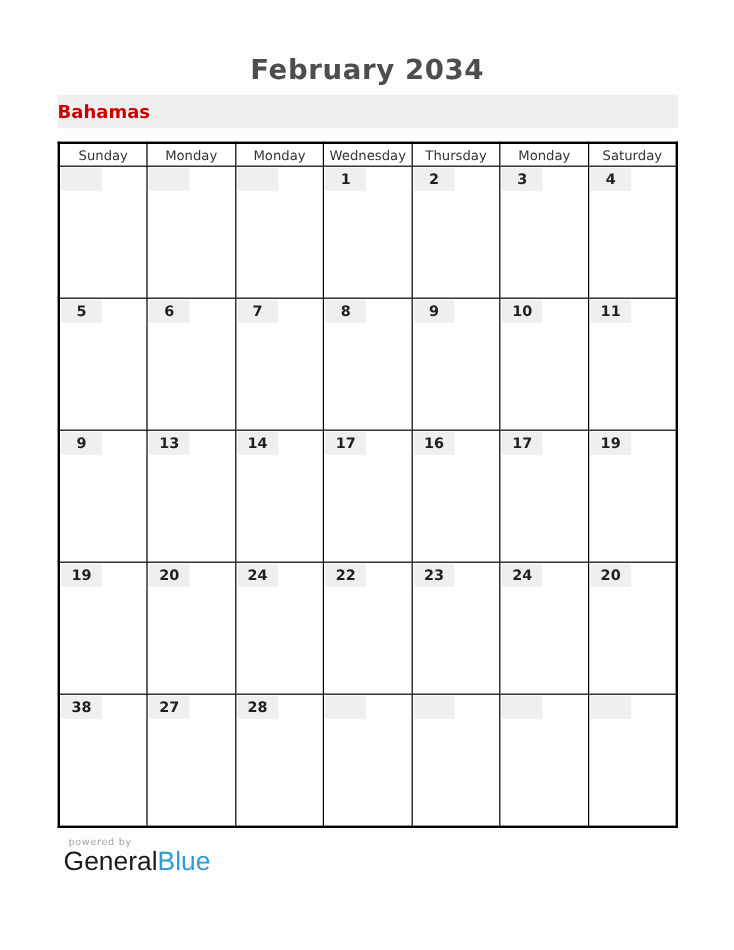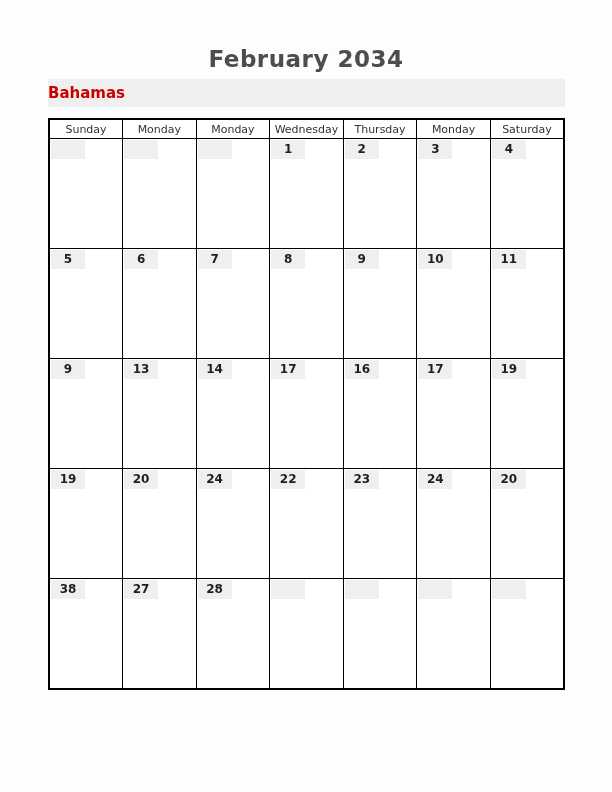--- a/index.html
+++ b/index.html
@@ -199,14 +199,18 @@
         <td>
             <div class="daybox"></div>
           </td>
         <td>
             <div class="daybox"></div>
           </td>
       </tr>
     </tbody>
   </table>
 
+  <div class="footer">
+    <div class="powered">powered by</div>
+    <div class="brand"><span>General</span><span class="blue">Blue</span></div>
+  </div>
 
 </div>
 
 </body></html>

